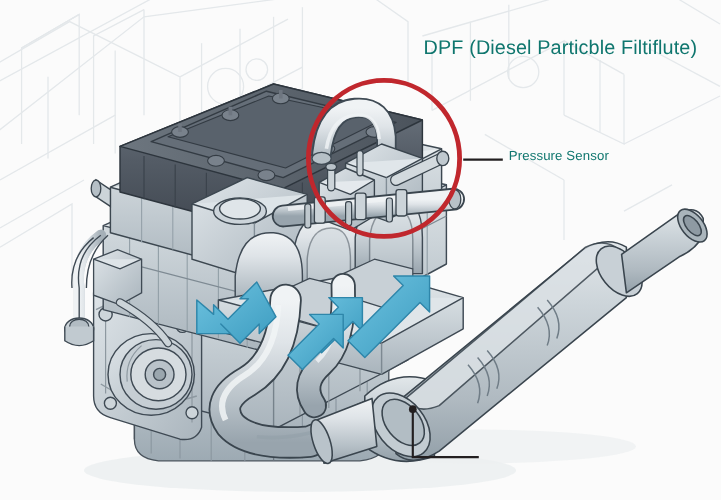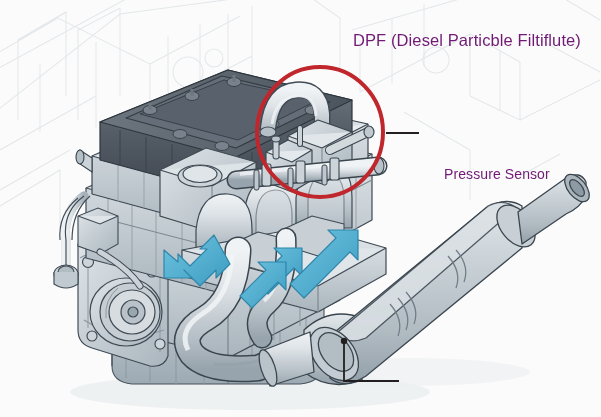--- a/index.html
+++ b/index.html
@@ -9,32 +9,31 @@
   }
   #stage{
     position:relative;
     width:601px;height:417px;
     overflow:hidden;
     background:#fbfbfb;
   }
   #art{position:absolute;left:0;top:0;width:601px;height:417px;}
   .lbl{
     position:absolute;
-    color:#701a75;
+    color:#0f766e;
     white-space:nowrap;
     letter-spacing:.1px;
   }
   #title-label{
     left:353px;top:31px;
     font-size:16.5px;
   }
   #pressure-sensor-label{
-    left:444px;top:124px;
-    font-size:14px;
-    margin-top:42px;
+    left:424px;top:124px;
+    font-size:11px;
   }
   #outlet-pressure-tube-label{
     left:404px;top:368px;
     font-size:14.5px;
     padding-bottom:2px;
     border-bottom:1.6px solid #231f20;
   }
 </style>
 </head>
 <body>

